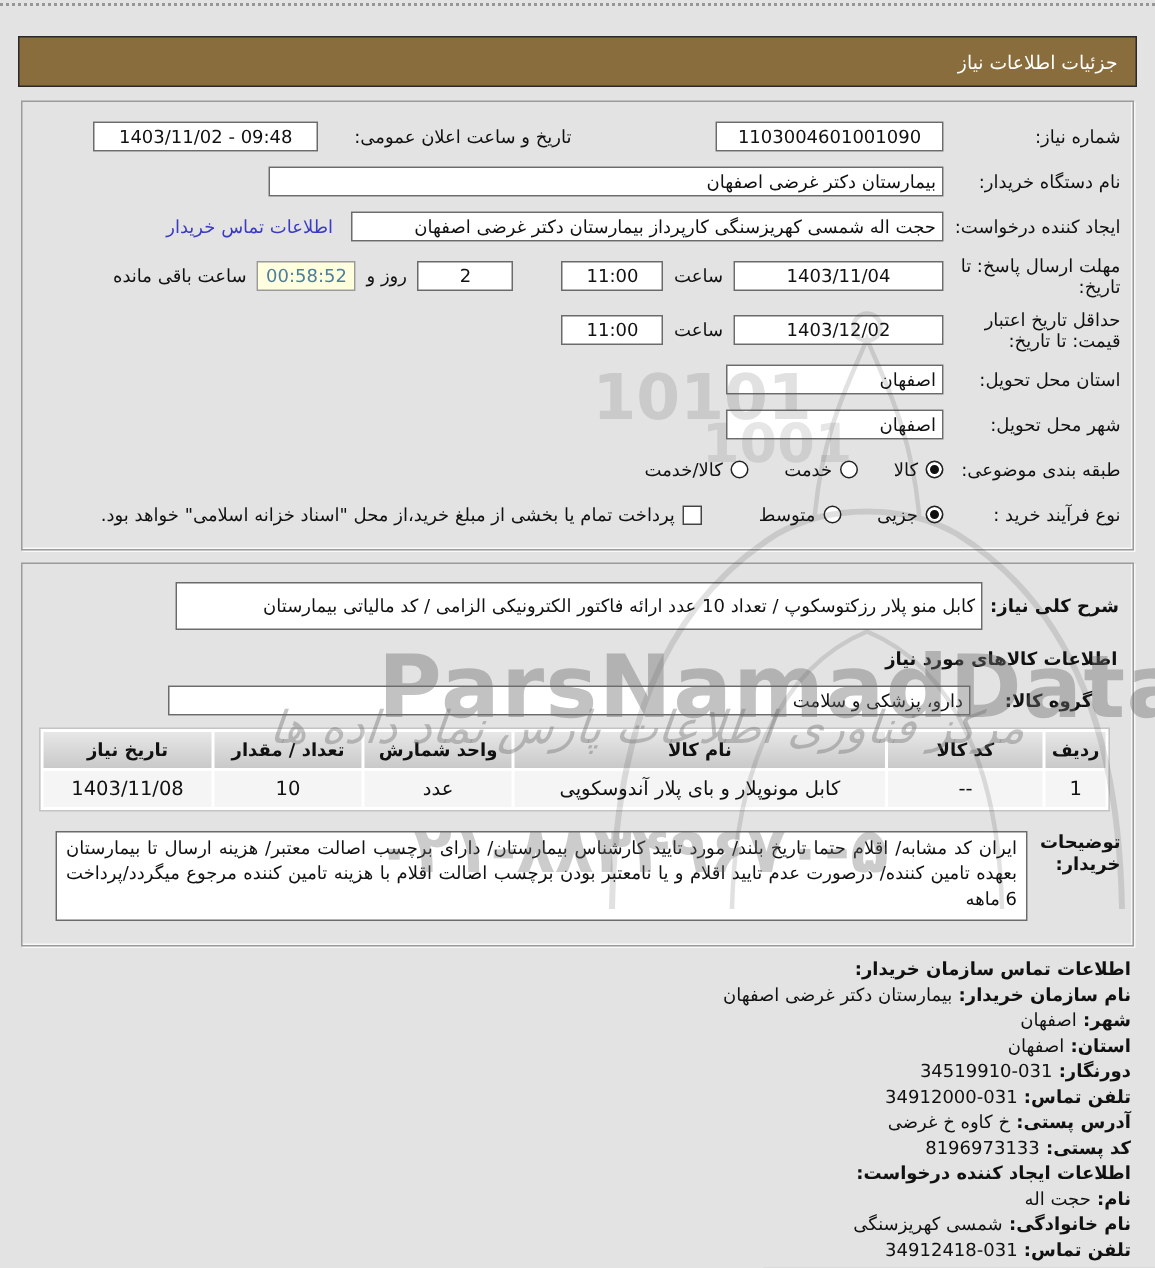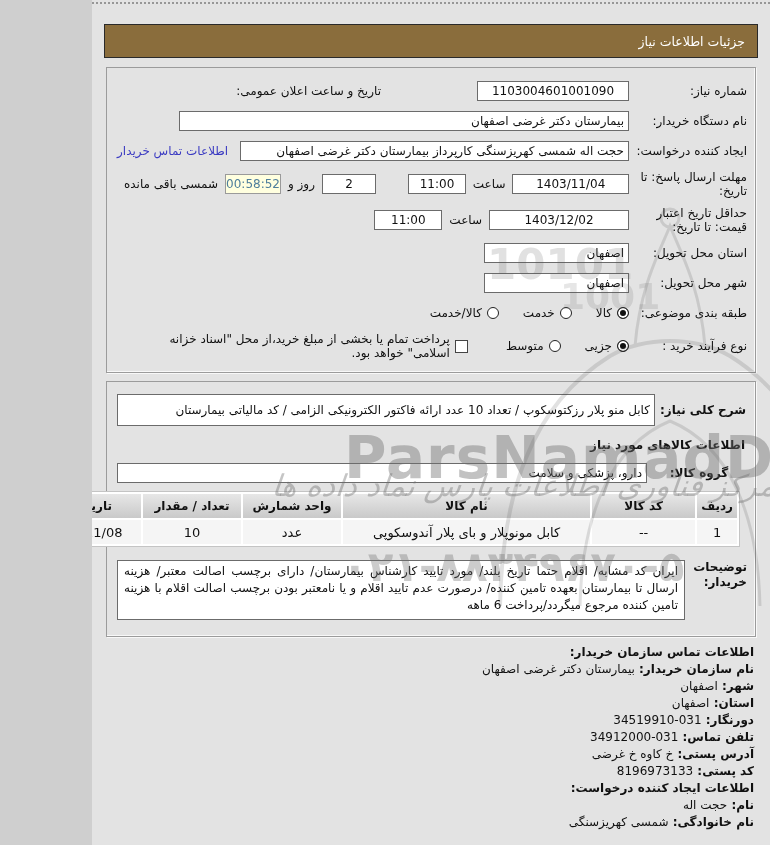--- a/index.html
+++ b/index.html
@@ -3,21 +3,21 @@
 <meta charset="utf-8">
 <style>
   :root{
     --title-bar:#8a6d3c; --link:#3b3bc2; --countdown-fg:#4e7e9c; --countdown-bg:#ffffdf;
     --page-bg:#e3e3e3; --box-border:#9b9b9b; --input-border:#6b6b6b;
   }
   *{box-sizing:border-box;}
   html,body{margin:0;padding:0;}
   body{background:#cfcfcf;}
   #app{
-    position:relative;width:678px;height:845px;background:var(--page-bg);
+    position:relative;width:770px;height:845px;background:var(--page-bg);
     overflow:hidden;direction:rtl;font-family:"DejaVu Sans",sans-serif;font-size:12px;color:#111;
   }
   .top-dots{border-top:2px dotted #979797;margin-top:2px;height:0;}
   .title-bar{
     margin:20px 12px 0 12px;height:34px;background:var(--title-bar);
     border:1px solid #2a2a2a;color:#fff;display:flex;align-items:center;
     padding-right:12px;font-size:12.5px;
   }
   .groupbox{
     margin:9px 14px 0 14px;border:1px solid var(--box-border);
@@ -83,20 +83,21 @@
   <div class="title-bar">
     <span>جزئیات اطلاعات نیاز</span>
   </div>
 
   <div class="groupbox">
 
     <div class="row">
       <span class="lbl">شماره نیاز:</span>
       <div class="field center ltr" style="width:152px">1103004601001090</div>
       <span class="lbl" style="width:auto;flex:0 0 auto;margin-right:96px;margin-left:20px">تاریخ و ساعت اعلان عمومی:</span>
+      <div class="field center ltr" style="width:150px">1403/11/02 - 09:48</div>
     </div>
 
     <div class="row">
       <span class="lbl">نام دستگاه خریدار:</span>
       <div class="field" style="width:450px">بیمارستان دکتر غرضی اصفهان</div>
     </div>
 
     <div class="row">
       <span class="lbl">ایجاد کننده درخواست:</span>
       <div class="field" style="width:395px">حجت اله شمسی کهریزسنگی کارپرداز بیمارستان دکتر غرضی اصفهان</div>
@@ -104,21 +105,21 @@
     </div>
 
     <div class="row">
       <span class="lbl">مهلت ارسال پاسخ: تا تاریخ:</span>
       <div class="field center ltr" style="width:140px">1403/11/04</div>
       <span class="sep-txt">ساعت</span>
       <div class="field center ltr" style="width:68px">11:00</div>
       <div class="field center ltr" style="width:64px;margin-right:32px">2</div>
       <span class="sep-txt">روز و</span>
       <div class="field center ltr countdown" style="width:66px">00:58:52</div>
-      <span class="sep-txt">شمسی باقی مانده</span>
+      <span class="sep-txt">ساعت باقی مانده</span>
     </div>
 
     <div class="row">
       <span class="lbl">حداقل تاریخ اعتبار قیمت: تا تاریخ:</span>
       <div class="field center ltr" style="width:140px">1403/12/02</div>
       <span class="sep-txt">ساعت</span>
       <div class="field center ltr" style="width:68px">11:00</div>
     </div>
 
     <div class="row">
@@ -212,20 +213,21 @@
       <div class="line"><b>نام سازمان خریدار: </b><span>بیمارستان دکتر غرضی اصفهان</span></div>
       <div class="line"><b>شهر: </b><span>اصفهان</span></div>
       <div class="line"><b>استان: </b><span>اصفهان</span></div>
       <div class="line"><b>دورنگار: </b><span class="ltr">34519910-031</span></div>
       <div class="line"><b>تلفن تماس: </b><span class="ltr">34912000-031</span></div>
       <div class="line"><b>آدرس پستی: </b><span>خ کاوه خ غرضی</span></div>
       <div class="line"><b>کد پستی: </b><span class="ltr">8196973133</span></div>
       <div class="line"><b>اطلاعات ایجاد کننده درخواست: </b></div>
       <div class="line"><b>نام: </b><span>حجت اله</span></div>
       <div class="line"><b>نام خانوادگی: </b><span>شمسی کهریزسنگی</span></div>
+      <div class="line"><b>تلفن تماس: </b><span class="ltr">34912418-031</span></div>
     </div>
 
   <svg class="wm wm-building" width="420" height="420" viewBox="0 0 420 420">
     <path d="M40 410 C 42 300 70 210 150 160 C 185 140 235 140 270 160 C 350 210 378 300 380 410" fill="none" stroke="#333" stroke-width="4"></path>
     <path d="M120 410 C 122 320 150 250 210 225 C 270 250 298 320 300 410" fill="none" stroke="#333" stroke-width="3"></path>
     <path d="M175 150 C 180 90 200 55 210 30 C 220 55 240 90 245 150" fill="none" stroke="#333" stroke-width="3"></path>
     <circle cx="210" cy="22" r="9" fill="none" stroke="#333" stroke-width="3"></circle>
   </svg>
   <div class="wm wm-digits1">10101</div>
   <div class="wm wm-digits2">1001</div>

